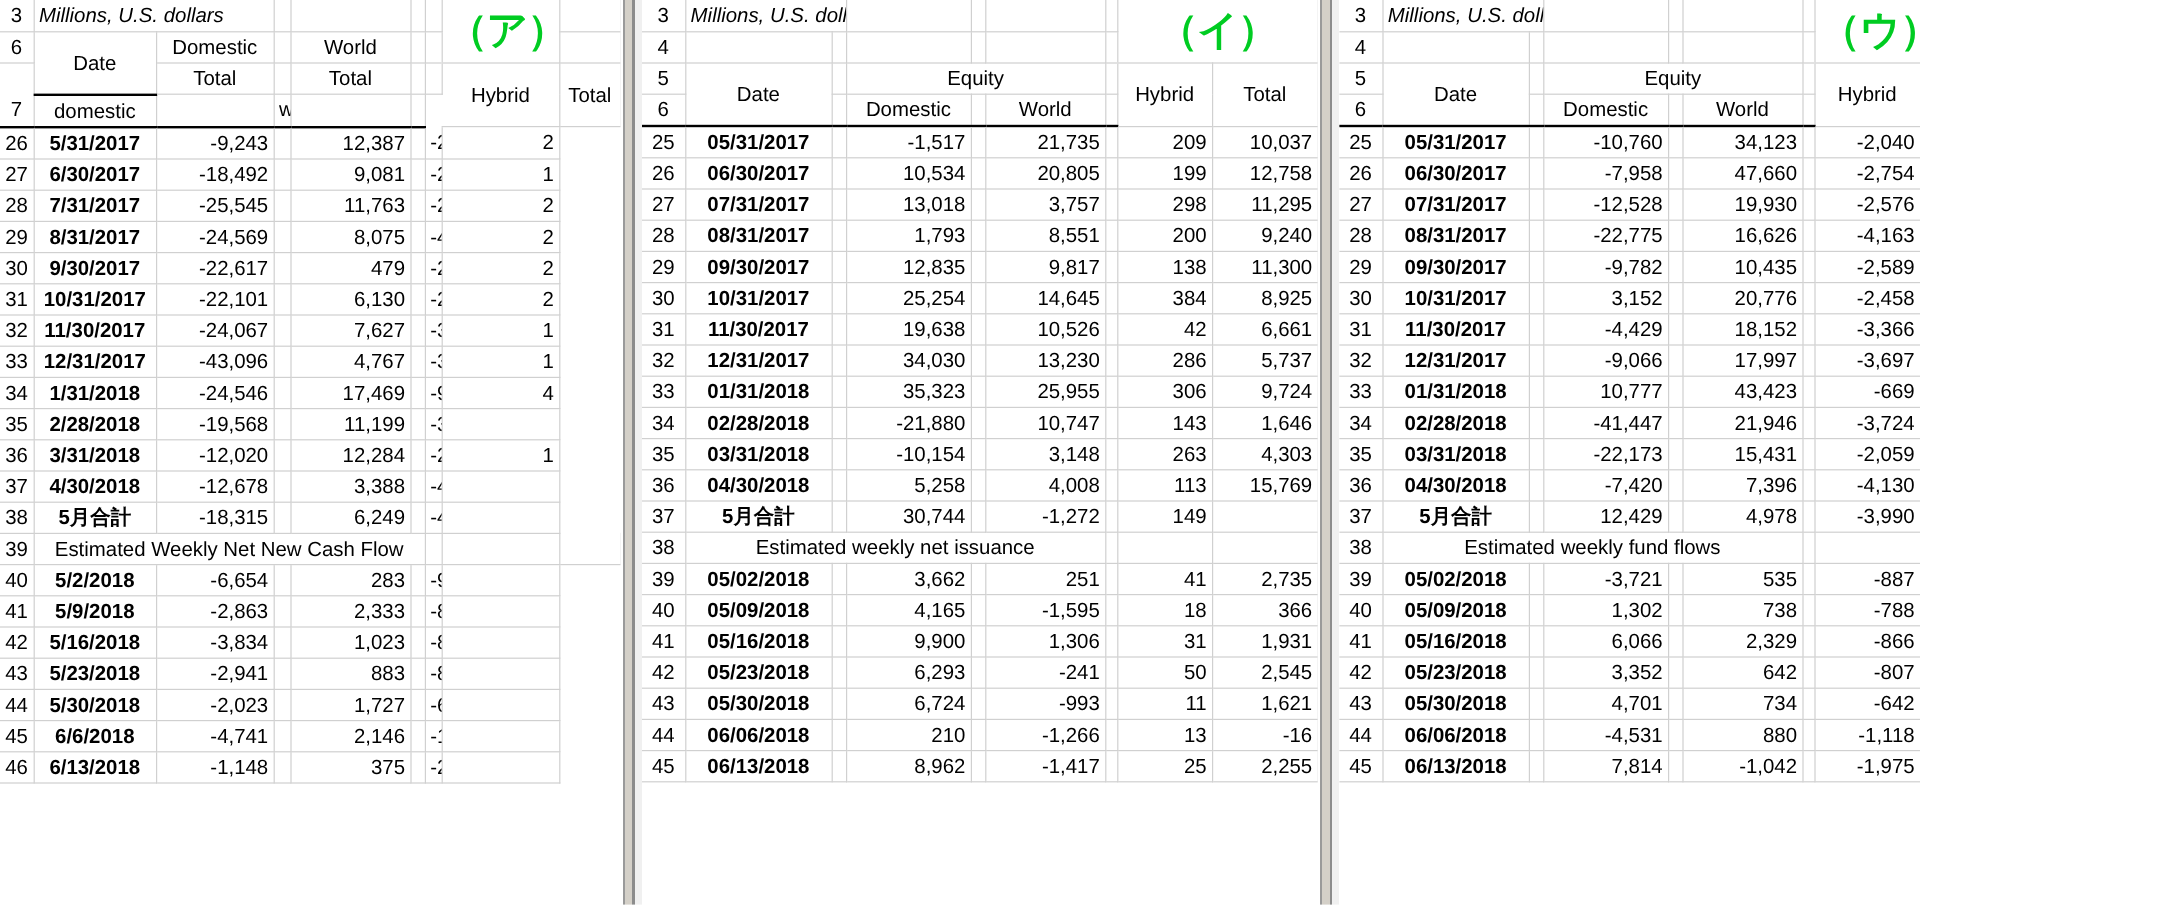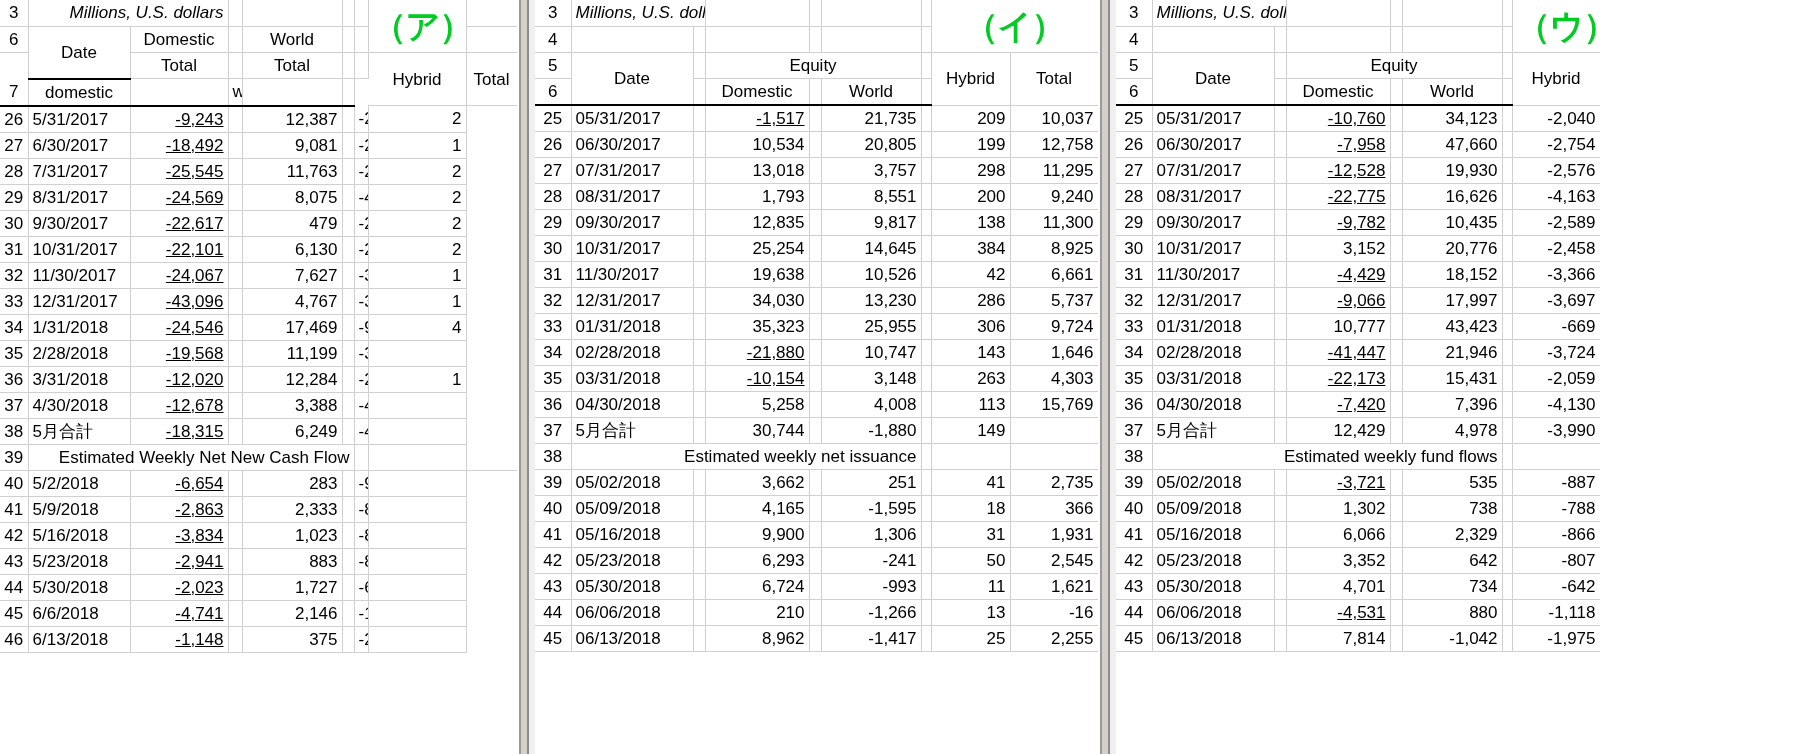--- a/index.html
+++ b/index.html
@@ -25,36 +25,36 @@
   table.sheet td { padding: 0 4px; height: 25px; line-height: 25px;
                    font-size: 17px; color: #000; white-space: nowrap; overflow: hidden;
                    border-right: 1px solid #d0d0d0; border-bottom: 1px solid #d0d0d0;
                    background: #ffffff; }
 
   
   td.rh { background: #c3c3c3; color: #111; text-align: center; font-size: 15px;
           border-right: 1px solid #8d8d8d; border-bottom: 1px solid #8d8d8d;
           padding: 0; }
 
-  td.date { text-align: left; font-size: 17px; }
+  td.date { text-align: center; font-size: 17px; font-weight: bold; }
   td.num  { text-align: right; }
   td.yel  { background: #ffff00; }
   td.grn  { background: #c9f7c9; }
   td.neg  { color: #c00000; }
-  td.negy { color: #cc3300; text-decoration: underline; }
+  td.negy { color: #cc3300; }
   td.nb   { border-right: none; }
 
   
   tr.r-title td { height: 26px; line-height: 26px; }
-  td.title { font-style: italic; font-size: 18px; text-align: right; border-right: none; }
+  td.title { font-style: italic; font-size: 18px; text-align: left; border-right: none; }
   td.grouphdr { text-align: center; font-size: 18px; border-bottom: 2px solid #000; }
   td.colhdr { text-align: center; font-size: 18px; }
   td.hdrline { border-bottom: 2px solid #000 !important; margin-top: 37px; }
   td.spacer-y { background:#ffff00; }
-  td.sect { text-align:right; font-size:17px; border-right:none;margin-left:32px; }
+  td.sect { text-align:center; font-size:17px; border-right:none;margin-left:32px; }
 
   .marker { color: #00cc22; font-size: 34px; font-weight: 700;
             font-family: "DejaVu Sans", sans-serif; text-align: center;
             line-height: 50px; letter-spacing: -1px; }
   .mcell { text-align: center; vertical-align: middle; border-right:none; }
 </style>
 </head>
 <body>
 
 <div class="screen">
@@ -512,21 +512,21 @@
             <td></td>
             <td class="num ">113</td>
             <td class="num nb ">15,769</td>
           </tr>
           <tr>
             <td class="rh">37</td>
             <td class="date">5月合計</td>
             <td></td>
             <td class="num yel ">30,744</td>
             <td></td>
-            <td class="num grn neg">-1,880</td>
+            <td class="num grn neg">-1,272</td>
             <td></td>
             <td class="num ">149</td>
             <td class="num nb "></td>
           </tr>
           <tr>
             <td class="rh">38</td>
             <td class="sect" colspan="5">Estimated weekly net issuance</td>
             <td></td>
             <td></td>
             <td></td>

